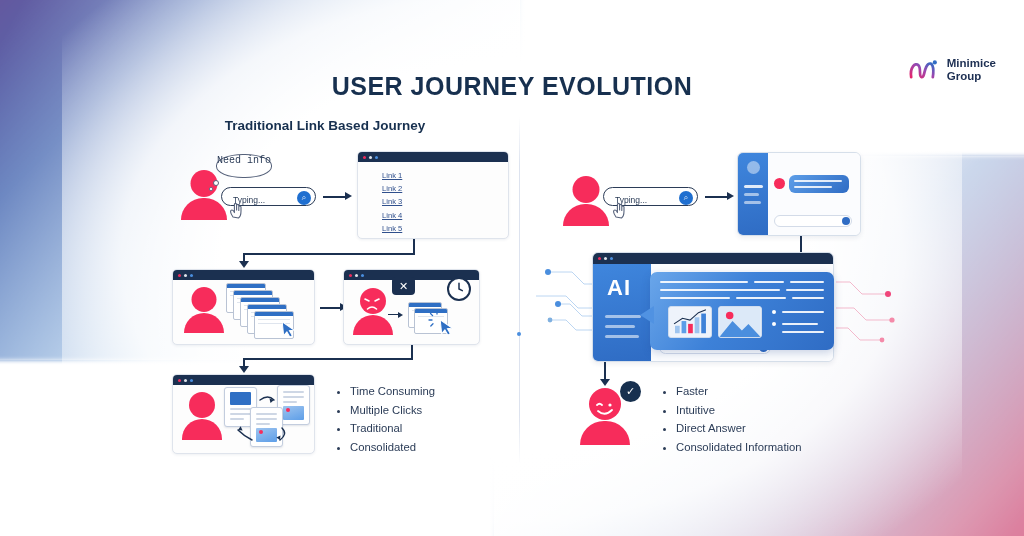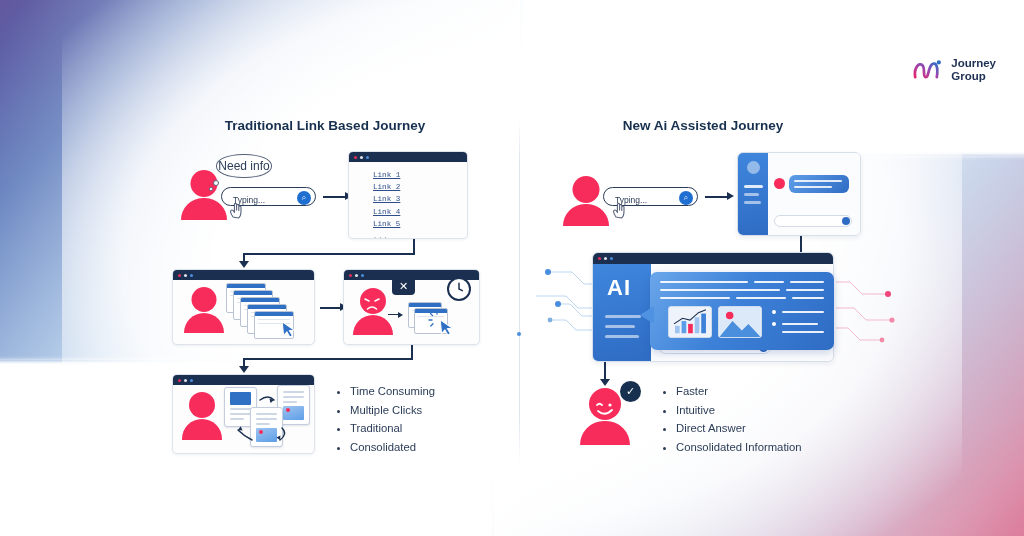--- a/index.html
+++ b/index.html
@@ -72,22 +72,22 @@
     background:#fff; display:flex; align-items:flex-end; padding:0 4px 0 11px;
   }
   .searchpill .txt { font-size:8.5px; color:#2b3c57; flex:1; }
   .searchpill .mag {
     width:14px; height:14px; border-radius:50%; background:#1f6fd0;
     display:flex; align-items:center; justify-content:center; color:#fff; font-size:8px;
   }
   
   .bubble {
     position:absolute; border:1.3px solid #55617a; border-radius:48%;
-    background:#fff; display:flex; align-items:center; justify-content:center;
-    font-size:12px; color:#2b3c57;
+    background:#fff; display:flex; align-items:flex-start; justify-content:center;
+    font-size:10px; color:#2b3c57;font-family:Liberation Mono, monospace;
   }
   .bdot { position:absolute; border:1.2px solid #55617a; border-radius:50%; background:#fff; }
   
   .linklist { padding:9px 0 0 24px; }
   .linklist a {
     display:block; font-size:7.6px; color:#2f4f8c; text-decoration:underline;
     margin-bottom:4.2px;
   }
   .linklist .ell { font-size:7px; color:#8b95a8; letter-spacing:1px; margin-top:2px; }
   
@@ -151,41 +151,41 @@
 
 <div id="stage">
 
   <div class="bg-base"></div>
   <div class="bg-tl"></div>
   <div class="bg-tl-fade"></div>
   <div class="bg-br"></div>
   <div class="bg-br-fade"></div>
   <div class="bg-card"></div>
 
+  <div class="title">USER JOURNEY EVOLUTION</div>
 
   <div class="logo">
     <svg class="logo-mark" viewBox="0 0 40 30">
       <defs>
         <linearGradient id="lg" x1="0" y1="1" x2="1" y2="0">
           <stop offset="0%" stop-color="#e6246b"></stop>
           <stop offset="55%" stop-color="#9b47b0"></stop>
           <stop offset="100%" stop-color="#2f6cc4"></stop>
         </linearGradient>
       </defs>
       <path d="M4 24 C2 12, 9 5, 13 9 C17 13, 13 23, 17 24 C21 25, 20 12, 25 8 C30 4, 33 11, 31 24" fill="none" stroke="url(#lg)" stroke-width="3.4" stroke-linecap="round"></path>
       <circle cx="33.5" cy="5.5" r="2.6" fill="#2f6cc4"></circle>
     </svg>
     <div class="logo-text">
-      <div>Journey</div>
+      <div>Minimice</div>
       <div>Group</div>
     </div>
   </div>
 
   <div class="col-head left">Traditional Link Based Journey</div>
-  <div class="col-head right">New Ai Assisted Journey</div>
   <div class="divider"></div>
   <div class="divider-dot"></div>
 
   <div class="person" style="left:181px;top:170px;width:46px;height:48px;">
     <div class="head" style="top:0;width:27px;height:27px;"></div>
     <div class="body" style="top:28px;width:46px;height:22px;"></div>
   </div>
   <div class="bubble" style="left:216px;top:154px;width:56px;height:24px;">
     <span>Need info</span>
   </div>
@@ -196,21 +196,21 @@
     <span class="txt">Typing...</span>
     <span class="mag">⌕</span>
   </div>
   <svg style="position:absolute;left:226px;top:200px;width:22px;height:22px;" viewBox="0 0 22 22">
     <path d="M7 17 C4 13,4 10,6 10 C7.6 10,8 11.5,8.4 12.6 L8.4 4.5 C8.4 3,10.6 3,10.6 4.5 L10.6 10 L10.6 5.5 C10.6 4,12.8 4,12.8 5.5 L12.8 10.5 L12.8 7 C12.8 5.6,15 5.6,15 7 L15 11 C15 15,14 17,12.5 18 Z" fill="#fff" stroke="#55617a" stroke-width="1.1" stroke-linejoin="round"></path>
   </svg>
 
   <div class="ln" style="left:323px;top:196px;width:22px;height:1.6px;"></div>
   <div class="arrowhead ah-right" style="left:345px;top:192px;"></div>
 
-  <div class="win" style="left:348px;top:151px;width:120px;height:88px;font-family:Liberation Mono, monospace;">
+  <div class="win" style="left:357px;top:151px;width:152px;height:88px;">
     <div class="win-bar">
       <span class="d d1"></span>
         <span class="d d2"></span>
         <span class="d d3"></span>
     </div>
     <div class="linklist">
       <a href="#">Link 1</a>
       <a href="#">Link 2</a>
       <a href="#">Link 3</a>
       <a href="#">Link 4</a>

